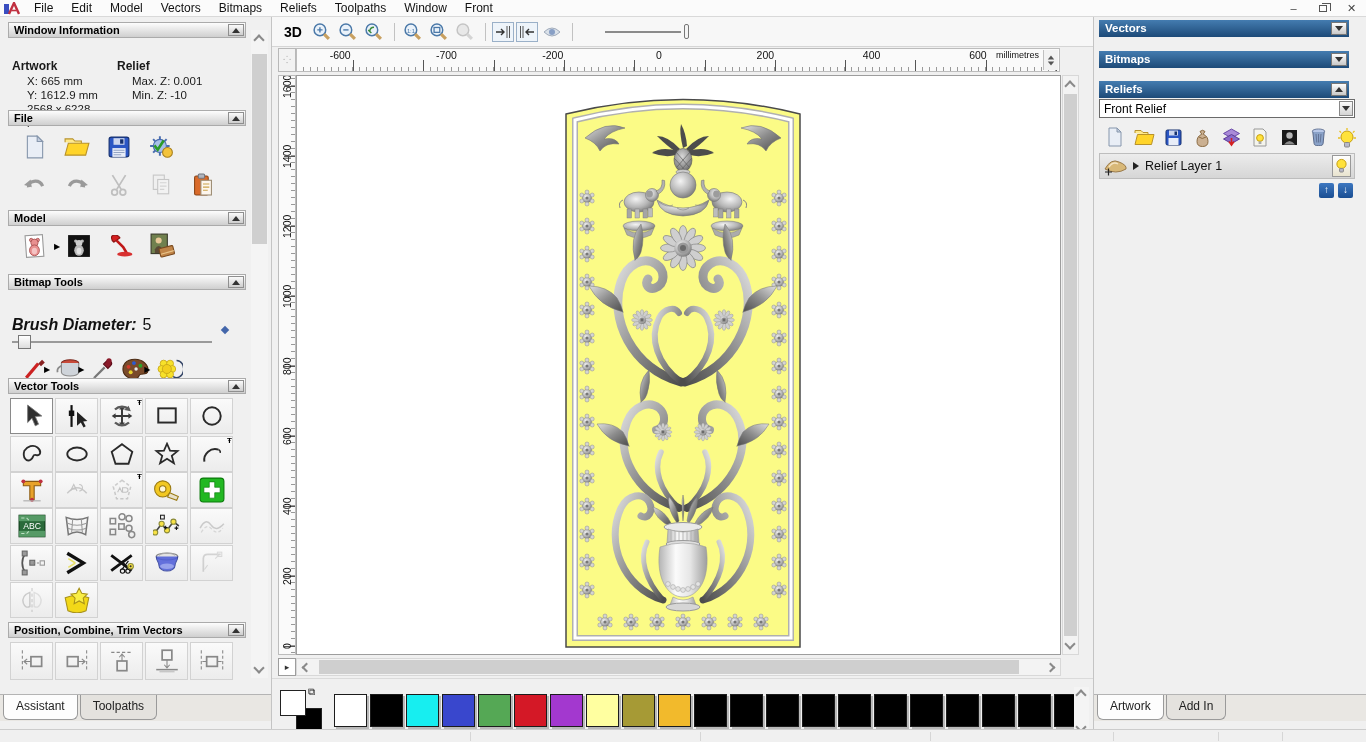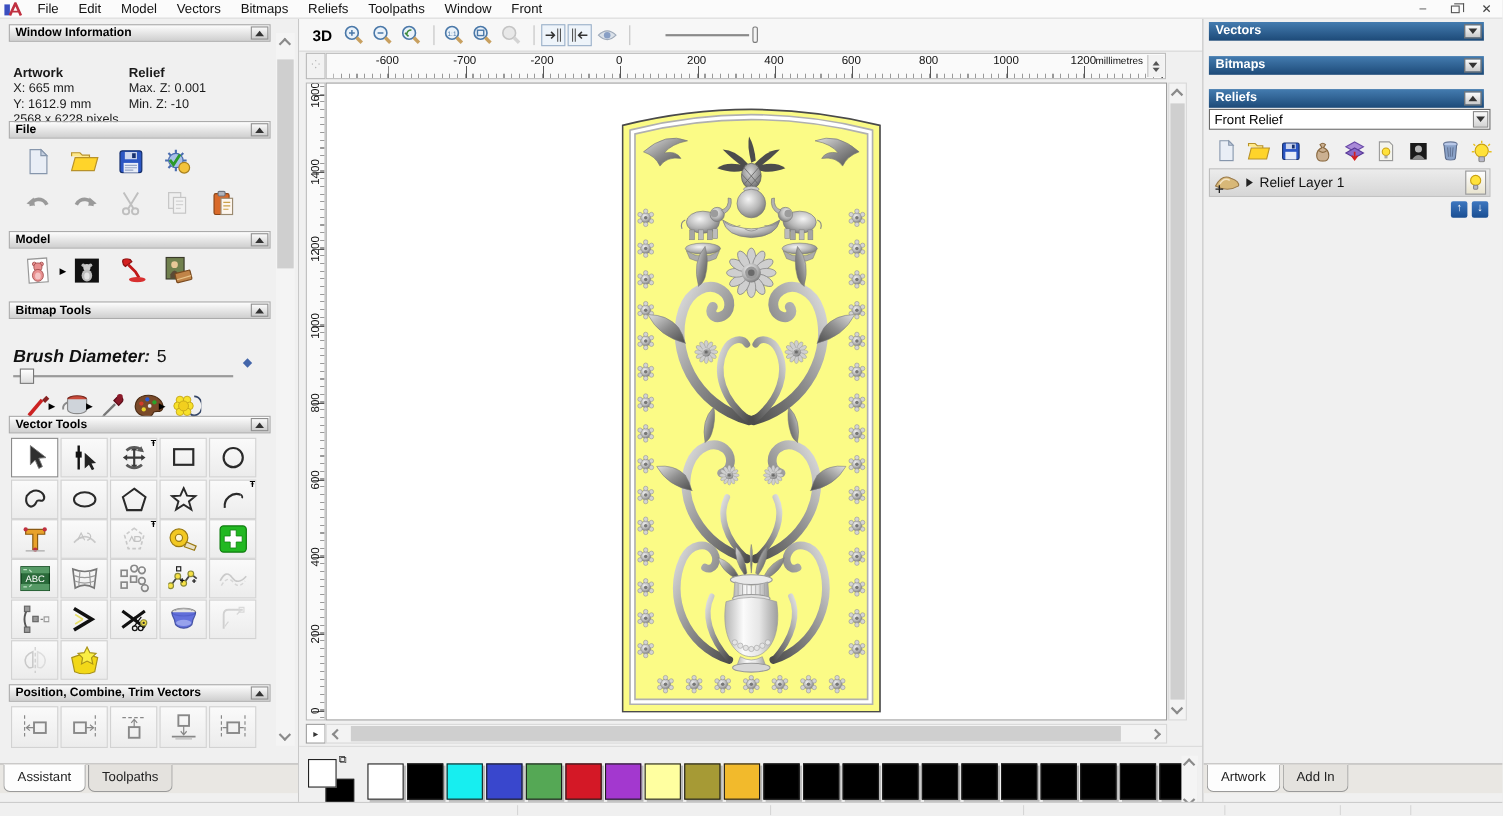--- a/index.html
+++ b/index.html
@@ -18,21 +18,21 @@
 
   
   .left-panel { position:absolute; top:17px; left:0; width:272px; height:725px; background:#f0f0f0; border-right:1px solid #c4c4c4; overflow:hidden; }
   .section-hdr { position:absolute; left:8px; width:238px; height:16px; background:linear-gradient(#fdfdfd,#cfcfcf); border:1px solid #ababab; font-weight:bold; font-size:11px; padding:0 5px; line-height:14px; color:#000; }
   .collapse-btn { position:absolute; right:1px; top:1px; width:16px; height:12px; background:linear-gradient(#fafafa,#cecece); border:1px solid #8f8f8f; display:flex; align-items:center; justify-content:center; }
   .tri-up { width:0; height:0; border-left:4px solid transparent; border-right:4px solid transparent; border-bottom:5px solid #333; }
   .tri-down { width:0; height:0; border-left:4px solid transparent; border-right:4px solid transparent; border-top:5px solid #333; }
   .projinfo { position:absolute; left:12px; top:42px; width:230px; display:flex; font-size:11.5px; color:#1a1a1a; }
   .projinfo .col1 { width:105px; } .projinfo .col2 { width:120px; }
   .projinfo b { display:block; margin-bottom:2px; font-size:12px; }
-  .projinfo span { display:block; margin-bottom:2px; }
+  .projinfo span { display:block; margin-bottom:2px;margin-left:15px; }
   .icon-row { position:absolute; display:flex; align-items:center; left:20px; }
   .icon-row .ic { width:30px; height:28px; display:flex; align-items:center; justify-content:center; margin-right:12px; }
   .ic.dim svg { opacity:.4; filter:grayscale(1); }
   .flyout { font-size:8px; color:#000; margin:0 4px 0 -8px; }
   .brush-row { position:absolute; left:12px; top:299px; font-size:16px; font-style:italic; font-weight:bold; color:#111; }
   .brush-row .val { font-style:normal; font-weight:normal; margin-left:6px; }
   .bdiamond { position:absolute; left:222px; top:310px; width:6px; height:6px; background:#4466aa; transform:rotate(45deg); }
   .slider { position:absolute; left:12px; top:318px; width:200px; height:14px; }
   .slider .trk { position:absolute; left:0; right:0; top:6px; height:2px; background:#9a9a9a; }
   .slider .hdl { position:absolute; left:6px; top:0; width:13px; height:14px; background:linear-gradient(#fff,#ddd); border:1px solid #777; }
@@ -66,21 +66,21 @@
   .tslider .trk { position:absolute; top:8px; left:0; width:76px; height:2px; background:#8a8a8a; }
   .tslider .hdl { position:absolute; right:0; top:1px; width:5px; height:15px; border:1px solid #777; border-radius:2px; background:#f4f4f4; }
   .rcorner { position:absolute; left:6px; top:31px; width:18px; height:24px; border:1px solid #b8b8b8; background:#f2f2f2; color:#b0b0b0; font-size:10px; text-align:center; line-height:22px; }
   .hruler { position:absolute; left:24px; top:31px; width:764px; height:24px; background:#fafafa; border:1px solid #bcbcbc; overflow:hidden;
     background-image:
       repeating-linear-gradient(90deg,#555 0 1px,transparent 1px 70.3px),
       repeating-linear-gradient(90deg,#999 0 1px,transparent 1px 7.03px);
     background-size:100% 11px,100% 4px;
     background-position:left 55.5px bottom,left 6px bottom;
     background-repeat:no-repeat,no-repeat; }
-  .hlabels { display:flex; padding-left:20px; }
+  .hlabels { display:flex; padding-left:8px;gap:36px; }
   .hlabels span { width:70.3px; text-align:center; font-size:10.5px; color:#111; flex:0 0 70.3px; }
   .hunits { position:absolute; right:20px; top:1px; font-size:9px; color:#111; }
   .hr-dd { position:absolute; right:1px; top:1px; width:15px; height:20px; border-left:1px solid #c0c0c0; display:flex; flex-direction:column; align-items:center; justify-content:center; gap:1px; background:#f2f2f2; }
   .vruler { position:absolute; left:6px; top:58px; width:18px; height:580px; background:#fafafa; border:1px solid #bcbcbc; overflow:hidden;
     background-image:
       repeating-linear-gradient(180deg,#555 0 1px,transparent 1px 70px),
       repeating-linear-gradient(180deg,#999 0 1px,transparent 1px 7px);
     background-size:11px 100%,4px 100%;
     background-position:right 0 top 9.5px,right 0 top 2px;
     background-repeat:no-repeat,no-repeat; }

